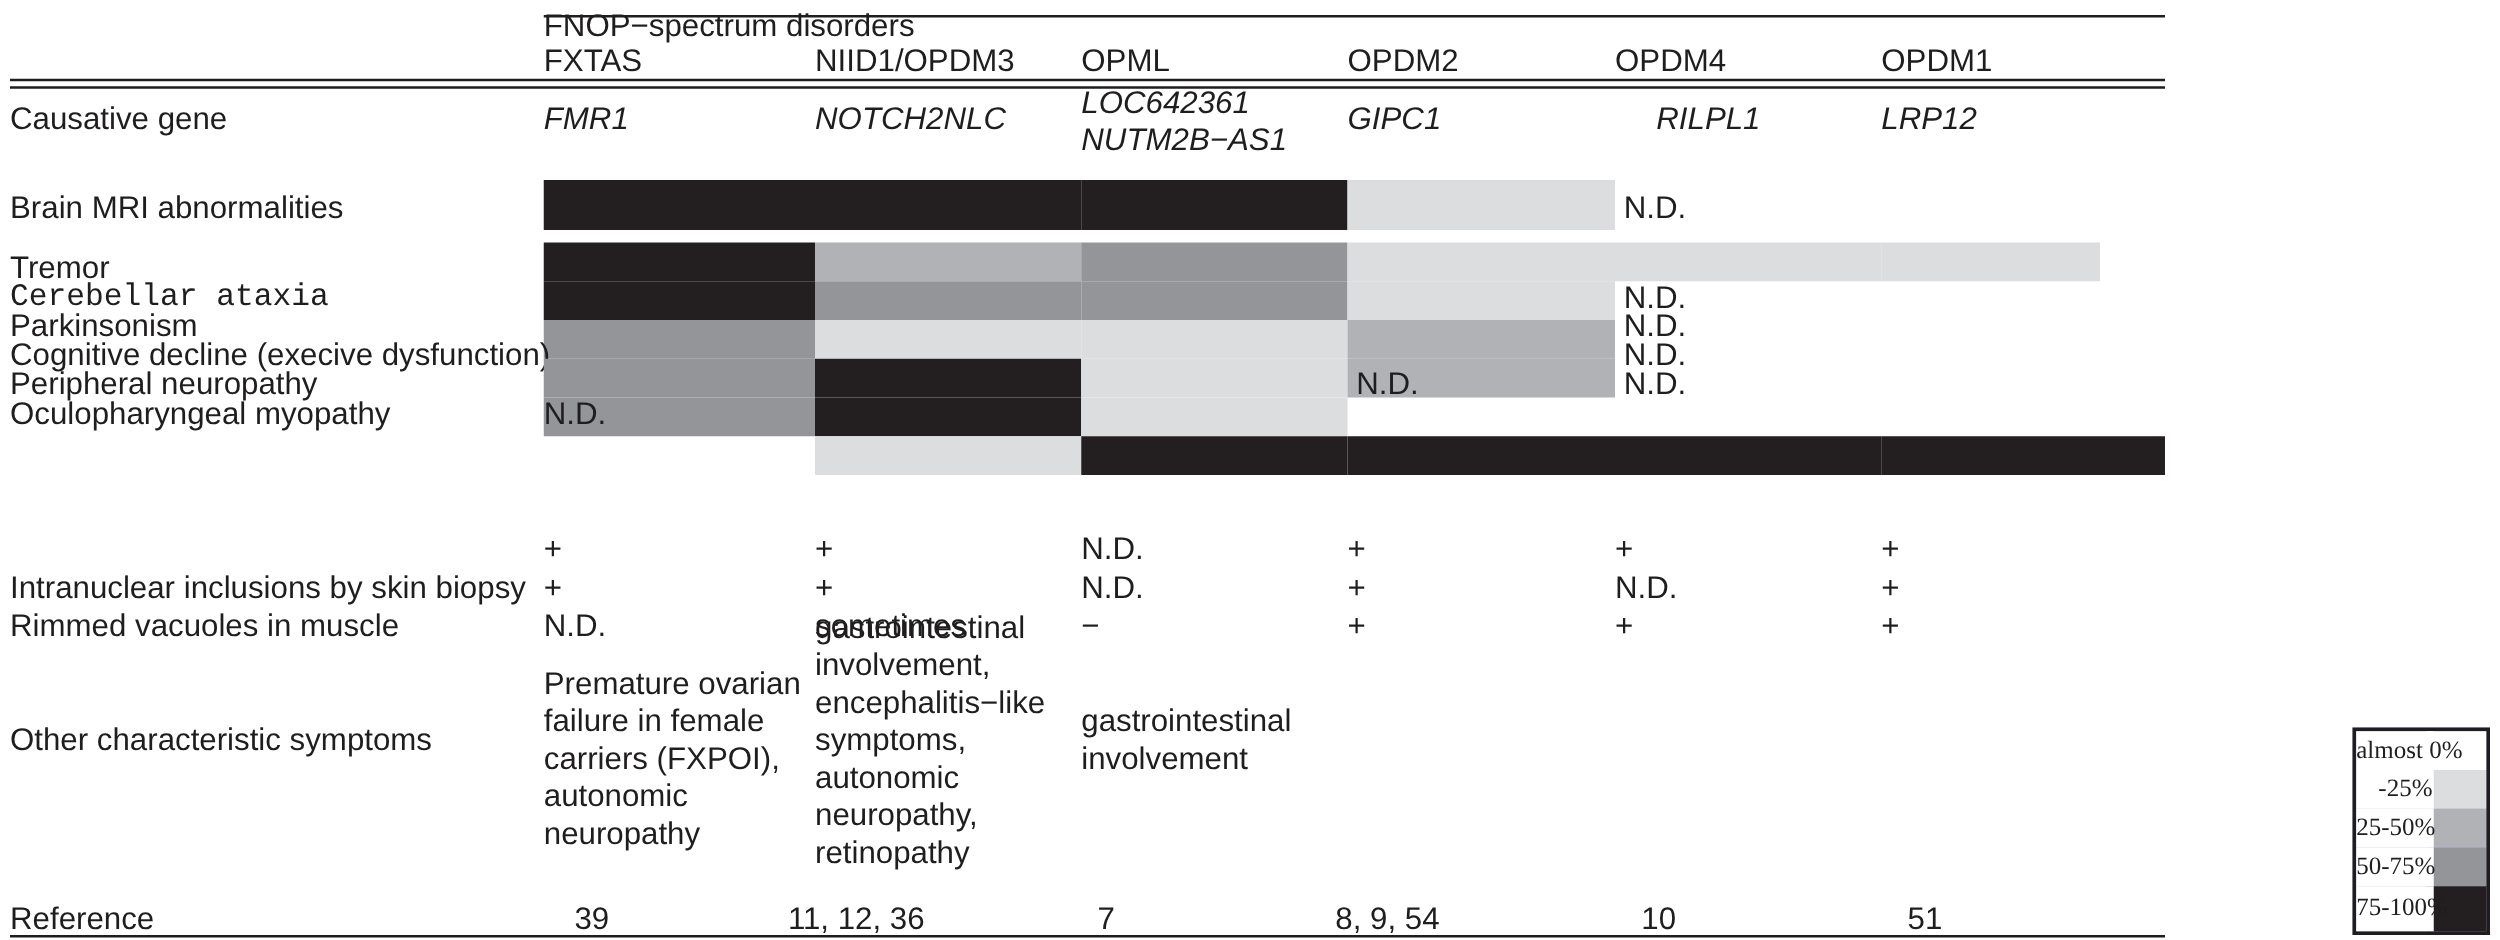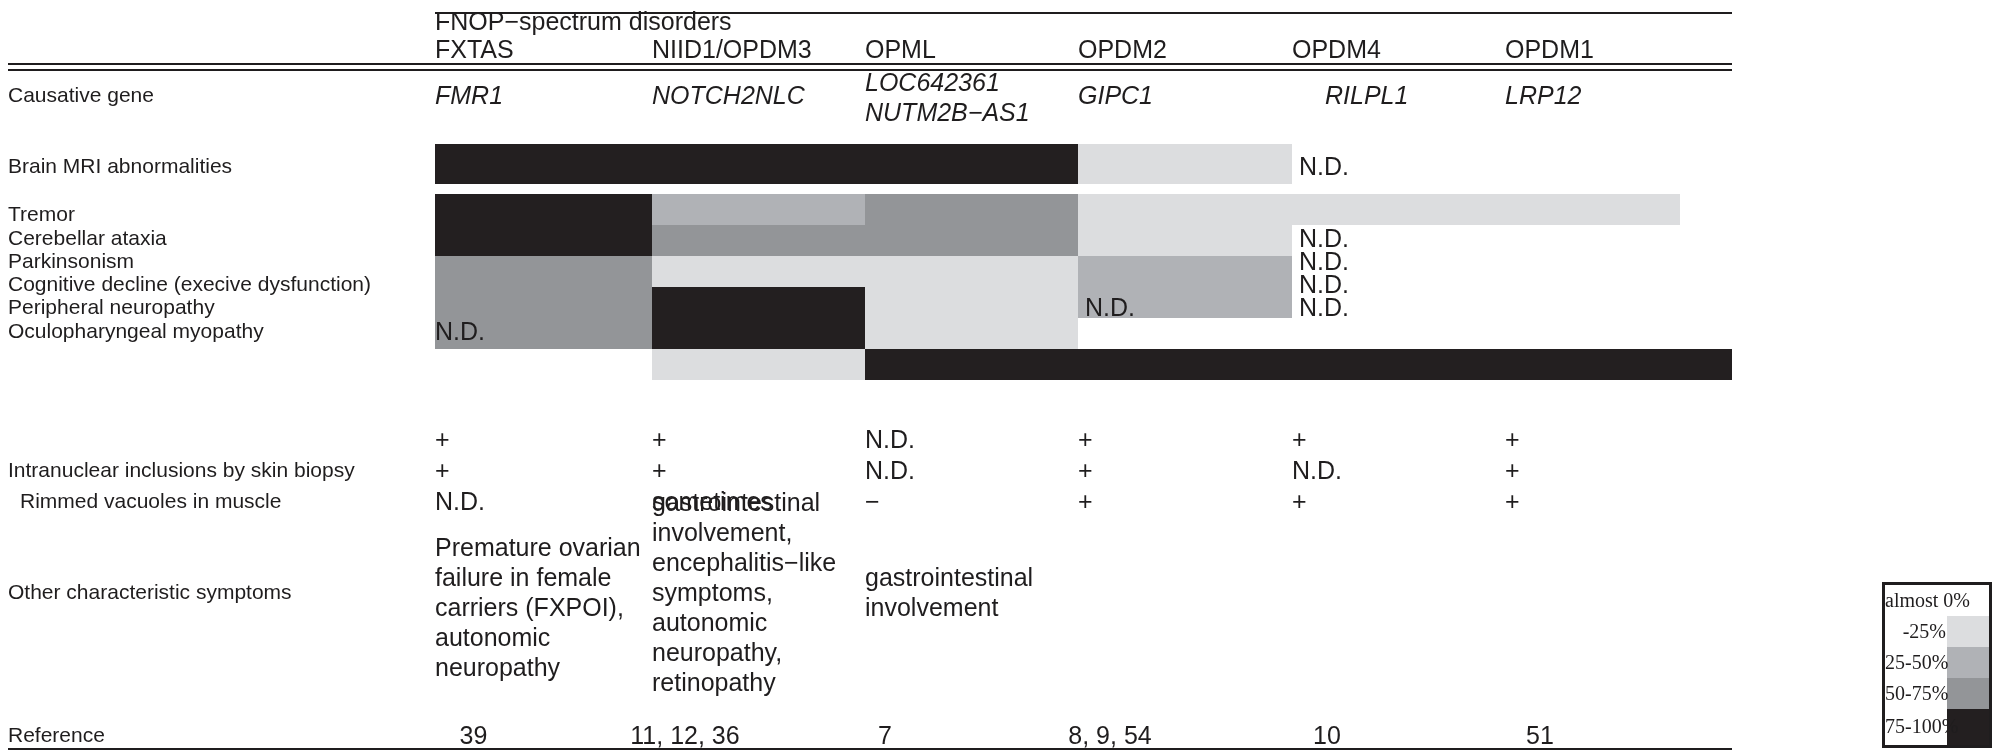--- a/index.html
+++ b/index.html
@@ -13,21 +13,21 @@
 
   
   .rule{position:absolute;background:#1f1d1e;}
   .rule-top{left:435px;top:8px;width:1297px;height:2px;}
   .rule-head-a{left:8px;top:59px;width:1724px;height:2px;}
   .rule-head-b{left:8px;top:65px;width:1724px;height:2px;}
   .rule-bottom{left:8px;top:744px;width:1724px;height:2px;}
 
   
   .t{position:absolute;white-space:pre;font-size:25px;line-height:30px;}
-  .rowlabel{left:8px;font-size:21px;}
+  .rowlabel{left:8px;font-size:25px;}
   .ital{font-style:italic;}
   .ctr{text-align:center;}
 
   
   .sh{position:absolute;}
   .s25{background:#dcdddf;}
   .s50{background:#b0b2b6;}
   .s75{background:#939598;}
   .s100{background:#231f20;}
 
@@ -78,21 +78,21 @@
   <div class="t" style="left:1299px;top:147px;">N.D.</div>
 
   <div class="t rowlabel" style="top:195px;">Tremor</div>
   <div class="sh s100" style="left:435px;top:190px;width:217px;height:31px;"></div>
   <div class="sh s50" style="left:652px;top:190px;width:213px;height:31px;"></div>
   <div class="sh s75" style="left:865px;top:190px;width:213px;height:31px;"></div>
   <div class="sh s25" style="left:1078px;top:190px;width:214px;height:31px;"></div>
   <div class="sh s25" style="left:1292px;top:190px;width:213px;height:31px;"></div>
   <div class="sh s25" style="left:1505px;top:190px;width:175px;height:31px;"></div>
 
-  <div class="t rowlabel" style="top:219px;">Cerebellar ataxia</div>
+  <div class="t rowlabel" style="top:219px;font-family:Liberation Mono, monospace;">Cerebellar ataxia</div>
   <div class="sh s100" style="left:435px;top:221px;width:217px;height:31px;"></div>
   <div class="sh s75" style="left:652px;top:221px;width:213px;height:31px;"></div>
   <div class="sh s75" style="left:865px;top:221px;width:213px;height:31px;"></div>
   <div class="sh s25" style="left:1078px;top:221px;width:214px;height:31px;"></div>
   <div class="t" style="left:1299px;top:219px;">N.D.</div>
 
   <div class="t rowlabel" style="top:242px;">Parkinsonism</div>
   <div class="sh s75" style="left:435px;top:252px;width:217px;height:31px;"></div>
   <div class="sh s25" style="left:652px;top:252px;width:213px;height:31px;"></div>
   <div class="sh s25" style="left:865px;top:252px;width:213px;height:31px;"></div>
@@ -129,21 +129,21 @@
   <div class="t" style="left:1505px;top:420px;">+</div>
 
   <div class="t rowlabel" style="top:451px;">Intranuclear inclusions by skin biopsy</div>
   <div class="t" style="left:435px;top:451px;">+</div>
   <div class="t" style="left:652px;top:451px;">+</div>
   <div class="t" style="left:865px;top:451px;">N.D.</div>
   <div class="t" style="left:1078px;top:451px;">+</div>
   <div class="t" style="left:1292px;top:451px;">N.D.</div>
   <div class="t" style="left:1505px;top:451px;">+</div>
 
-  <div class="t rowlabel" style="top:482px;margin-left:12px;">Rimmed vacuoles in muscle</div>
+  <div class="t rowlabel" style="top:482px;">Rimmed vacuoles in muscle</div>
   <div class="t" style="left:435px;top:482px;">N.D.</div>
   <div class="t" style="left:652px;top:482px;">sometimes</div>
   <div class="t" style="left:865px;top:482px;">−</div>
   <div class="t" style="left:1078px;top:482px;">+</div>
   <div class="t" style="left:1292px;top:482px;">+</div>
   <div class="t" style="left:1505px;top:482px;">+</div>
 
   <div class="t rowlabel" style="top:573px;">Other characteristic symptoms</div>
   <div class="t" style="left:435px;top:528px;line-height:30px;">Premature ovarian
 failure in female

